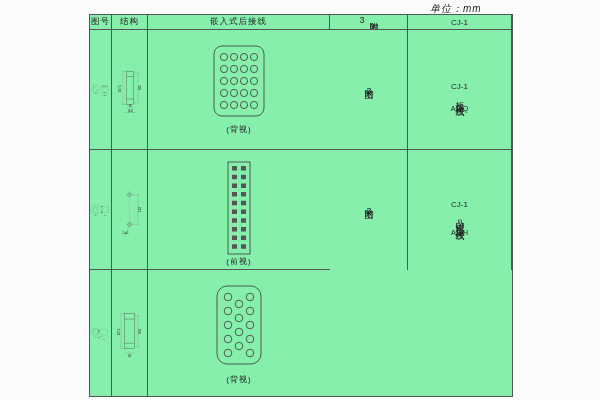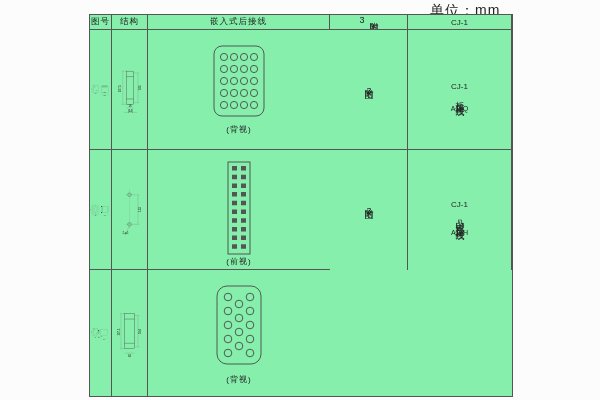--- a/index.html
+++ b/index.html
@@ -1,21 +1,21 @@
 <!DOCTYPE html>
 <html><head>
 <meta charset="utf-8">
 <style>
   html,body{margin:0;padding:0;}
   body{
     width:600px;height:400px;position:relative;
     background:#fcfcfc;color:#222;
     font-family:"Liberation Sans","DejaVu Sans",sans-serif;
   }
-  .unit{position:absolute;top:2px;left:430px;font-size:14px;letter-spacing:1px;}
+  .unit{position:absolute;top:2px;left:430px;font-size:10px;letter-spacing:1px;font-style:italic;}
   .tbl{
     position:absolute;left:89px;top:14px;
     display:grid;
     grid-template-columns:22px 36px 182px 78px 104px;
     grid-template-rows:15px 120px 120px 126px;
     border:1px solid #555;background:#86efac;
   }
   .c{
     border-right:1px solid #555;border-bottom:1px solid #555;
     display:flex;align-items:center;justify-content:center;

